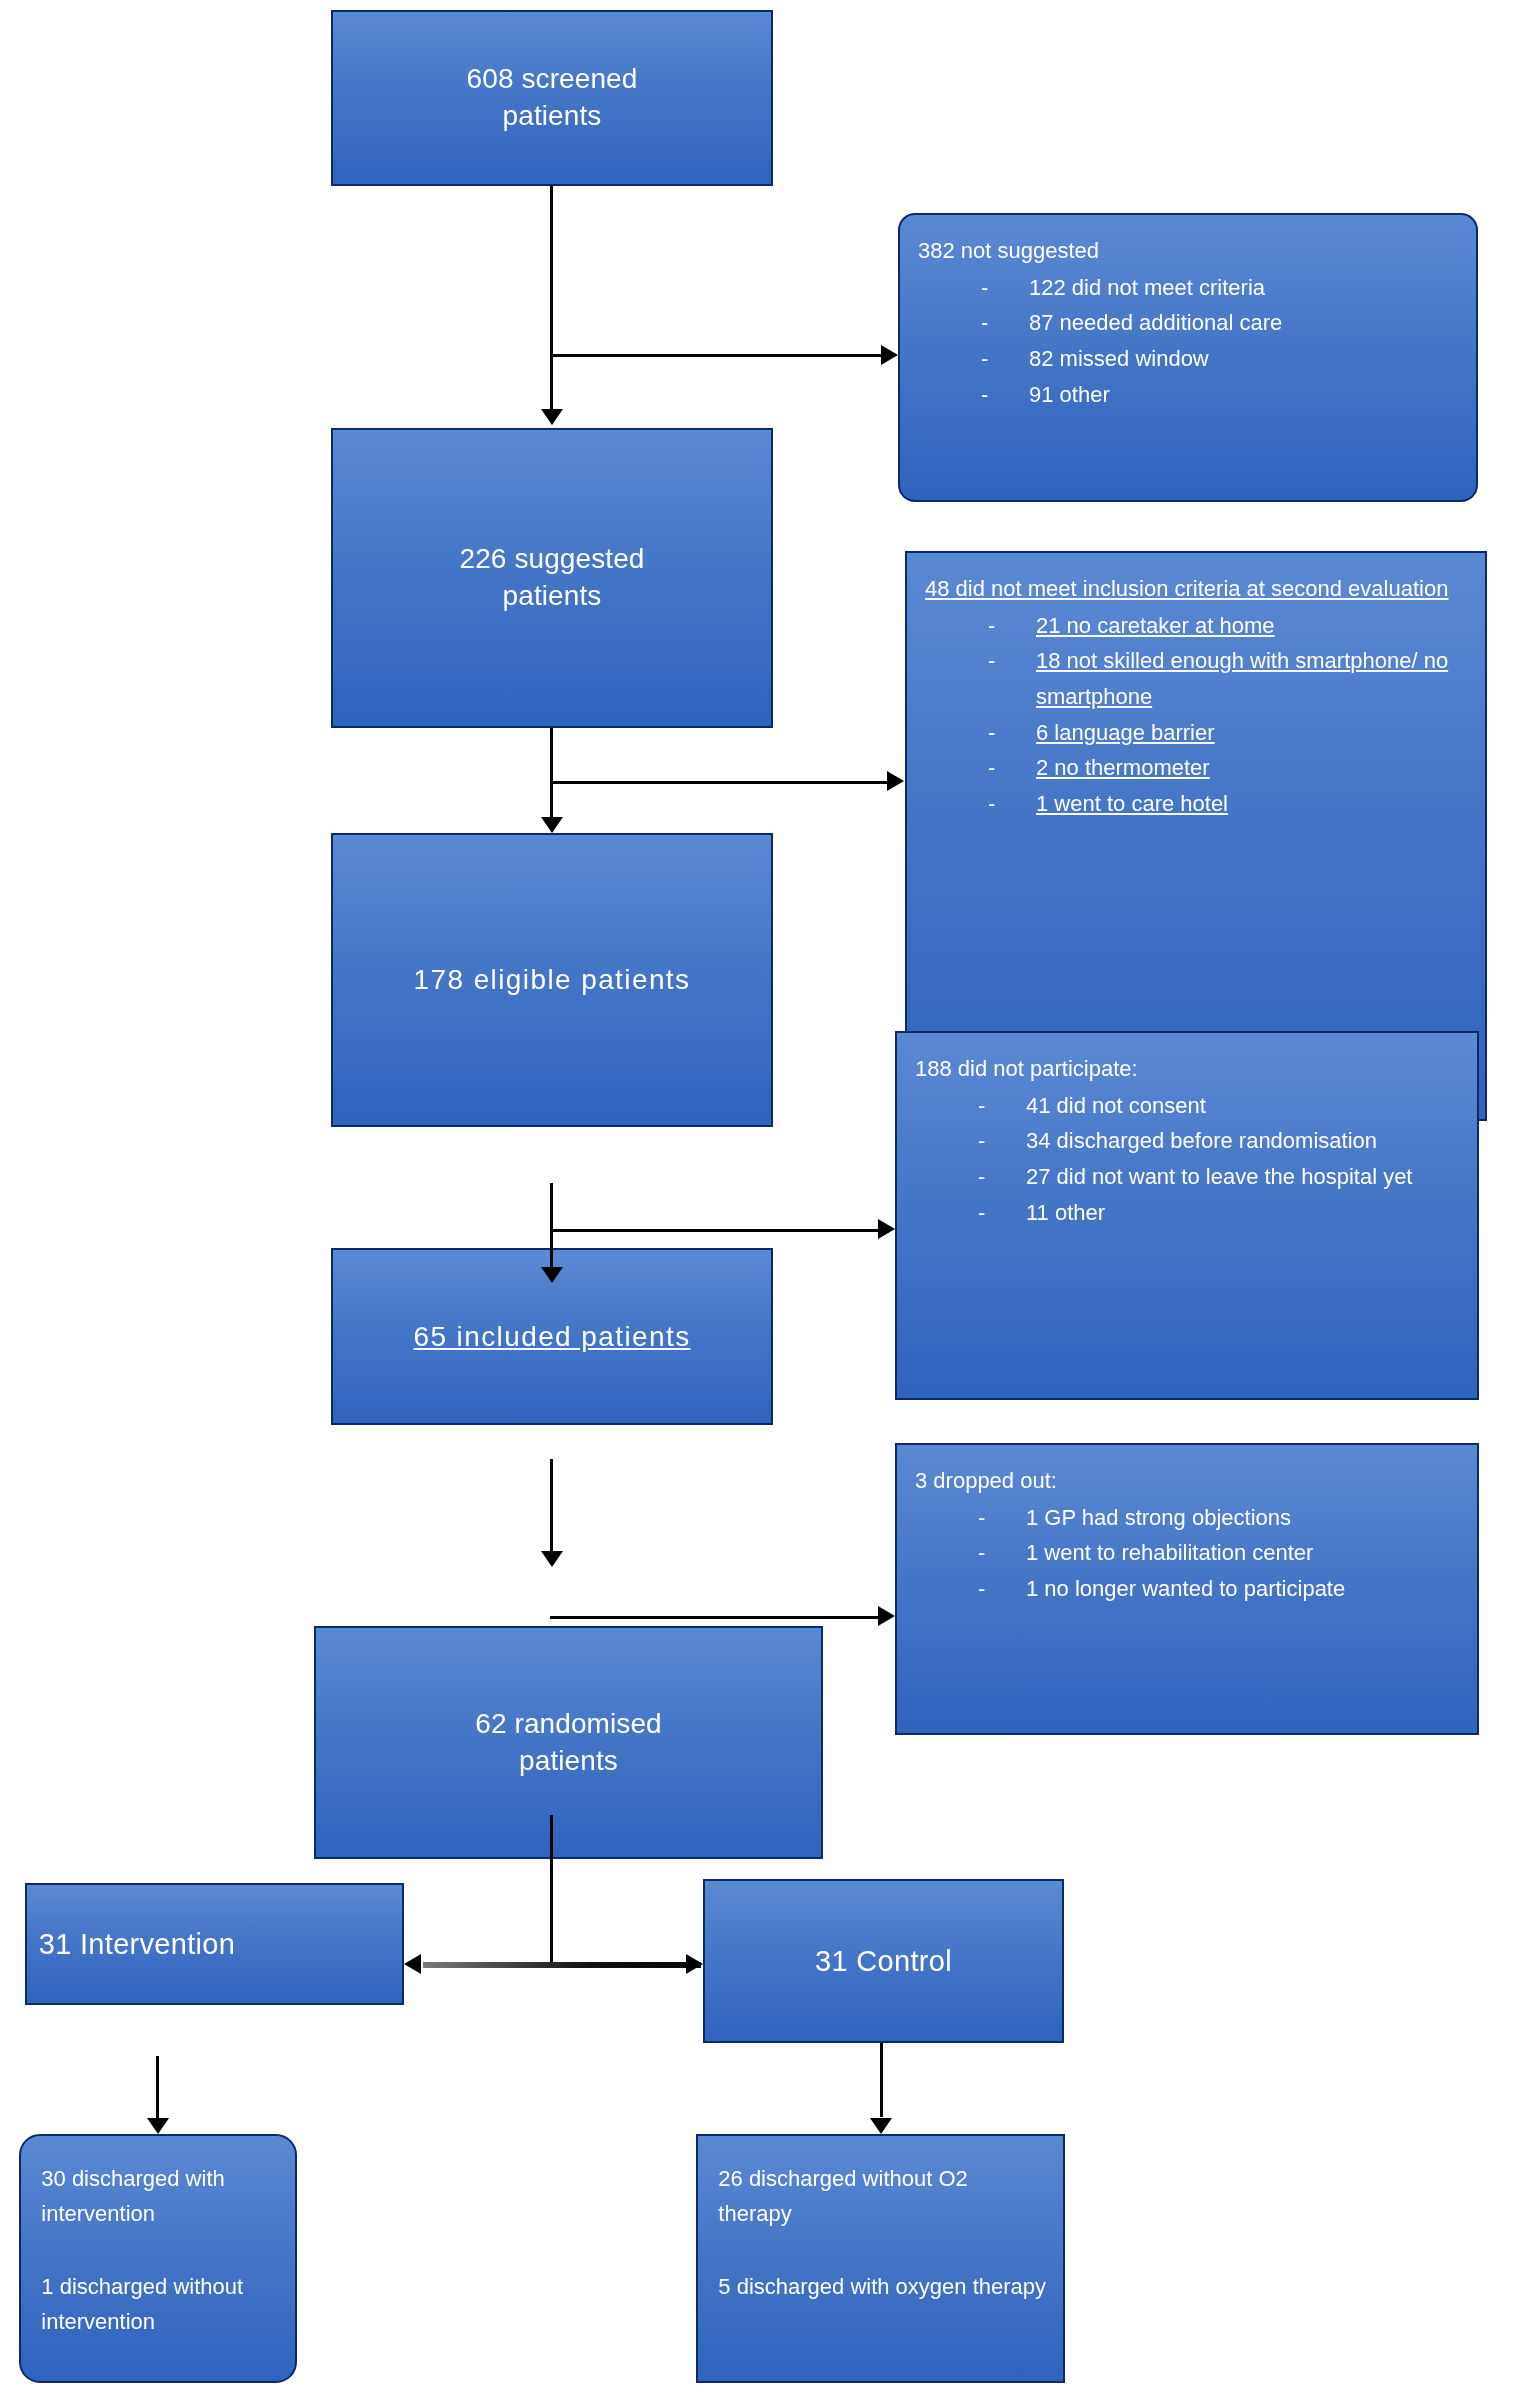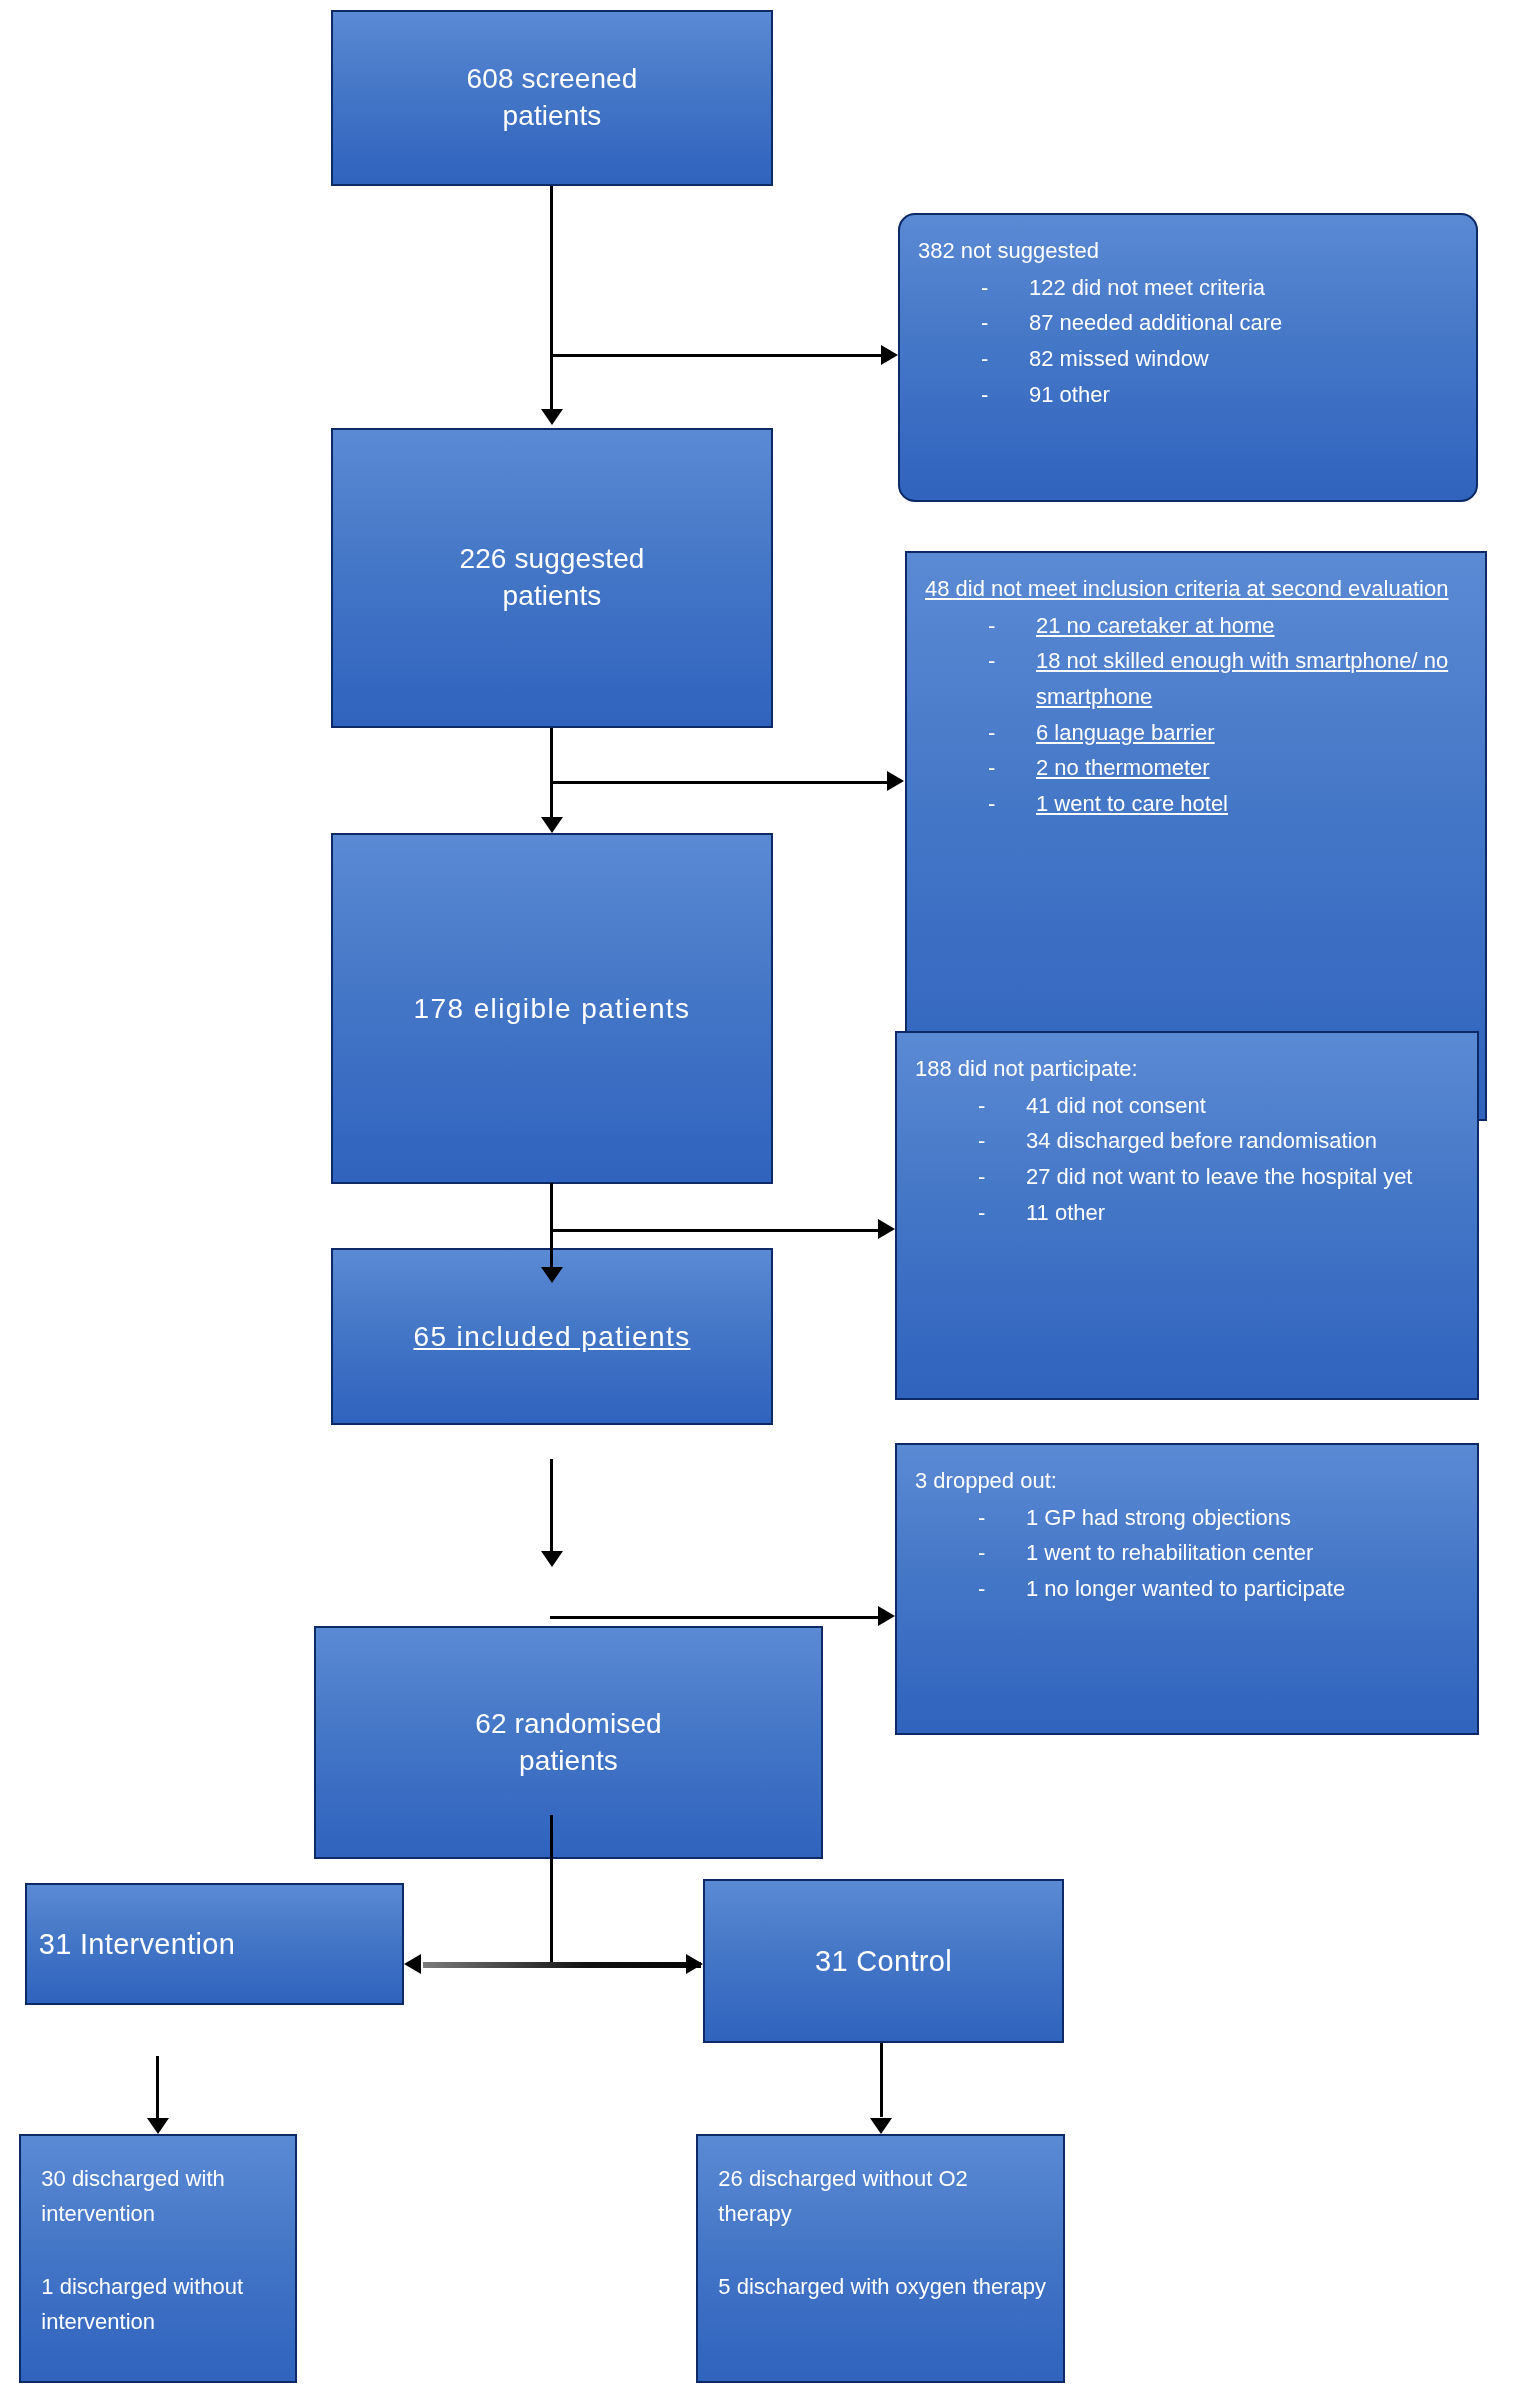--- a/index.html
+++ b/index.html
@@ -139,21 +139,21 @@
   <div class="box center-two" style="left:331px; top:10.2px; width:442px; height:176px;">
     <span>608 screened</span>
     <span>patients</span>
   </div>
 
   <div class="box center-two" style="left:331px; top:428px; width:442px; height:300px;">
     <span>226 suggested</span>
     <span>patients</span>
   </div>
 
-  <div class="box center-one" style="left:331px; top:833px; width:442px; height:351px;">
+  <div class="box center-one" style="left:331px; top:833px; width:442px; height:294px;">
     <span>178 eligible patients</span>
   </div>
 
   <div class="box center-one" style="left:331px; top:1248px; width:442px; height:177px;text-decoration:underline;">
     <span>65 included patients</span>
   </div>
 
   <div class="box center-two" style="left:314px; top:1582px; width:509px; height:233px;margin-top:44px;">
     <span>62 randomised</span>
     <span>patients</span>
@@ -200,21 +200,21 @@
   </div>
 
   <div class="box group left-align" style="left:25px; top:1883px; width:379px; height:122px;">
     <span>31 Intervention</span>
   </div>
 
   <div class="box group" style="left:703px; top:1879px; width:361px; height:164px;">
     <span>31 Control</span>
   </div>
 
-  <div class="box outcome" style="left:19px; top:2134px; width:278px; height:249px;">
+  <div class="box outcome" style="left:19px; top:2134px; width:278px; height:249px;border-radius:21px;">
     <p>30  discharged with intervention</p>
     <p>1 discharged without intervention</p>
   </div>
 
   <div class="box outcome" style="left:696px; top:2134px; width:369px; height:249px;">
     <p>26 discharged without O2 therapy</p>
     <p>5 discharged with oxygen therapy</p>
   </div>
 
   <div class="vline" style="left:550px; top:186px; height:223px;"></div>

